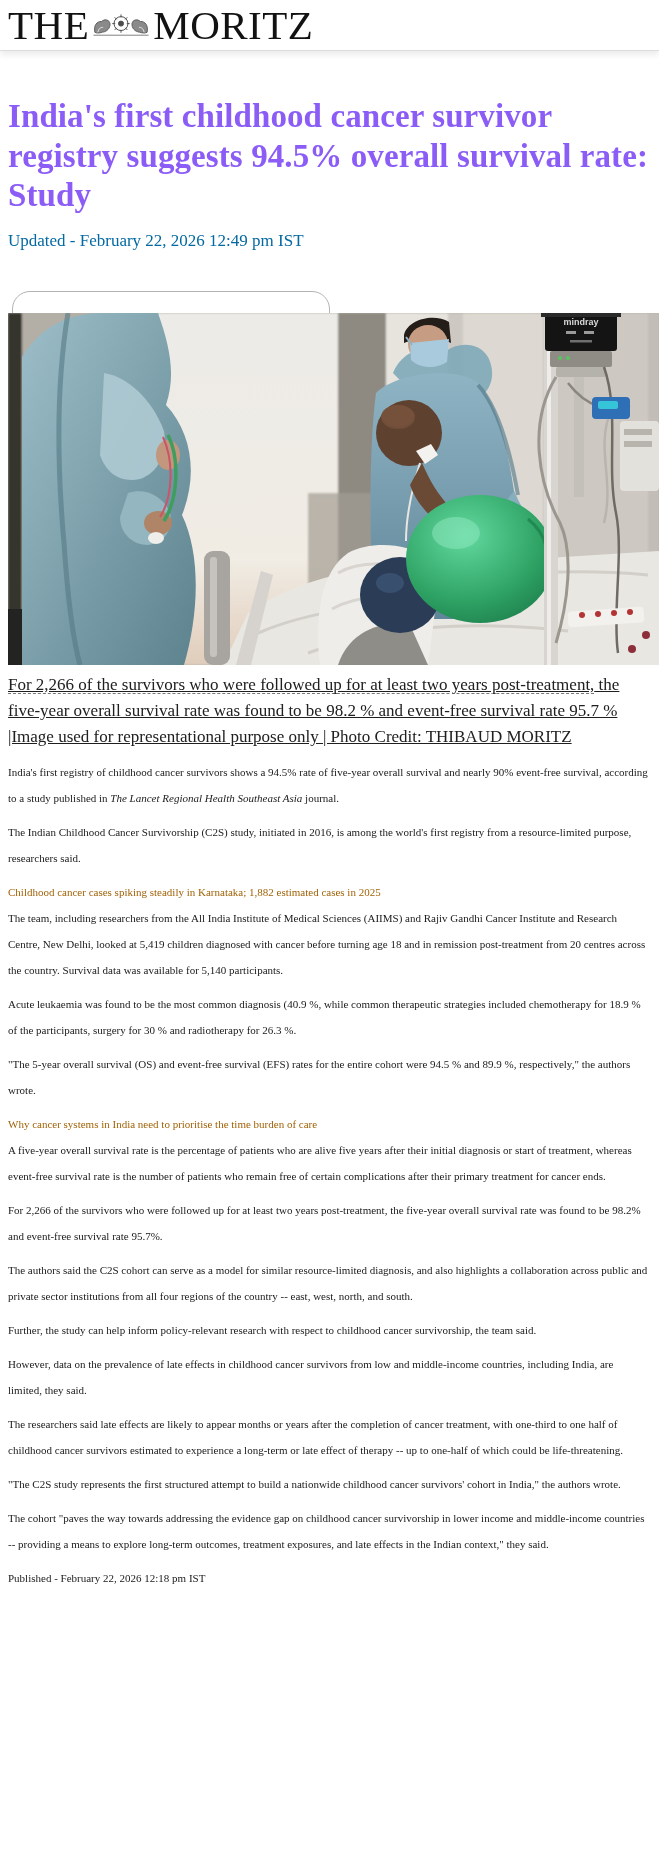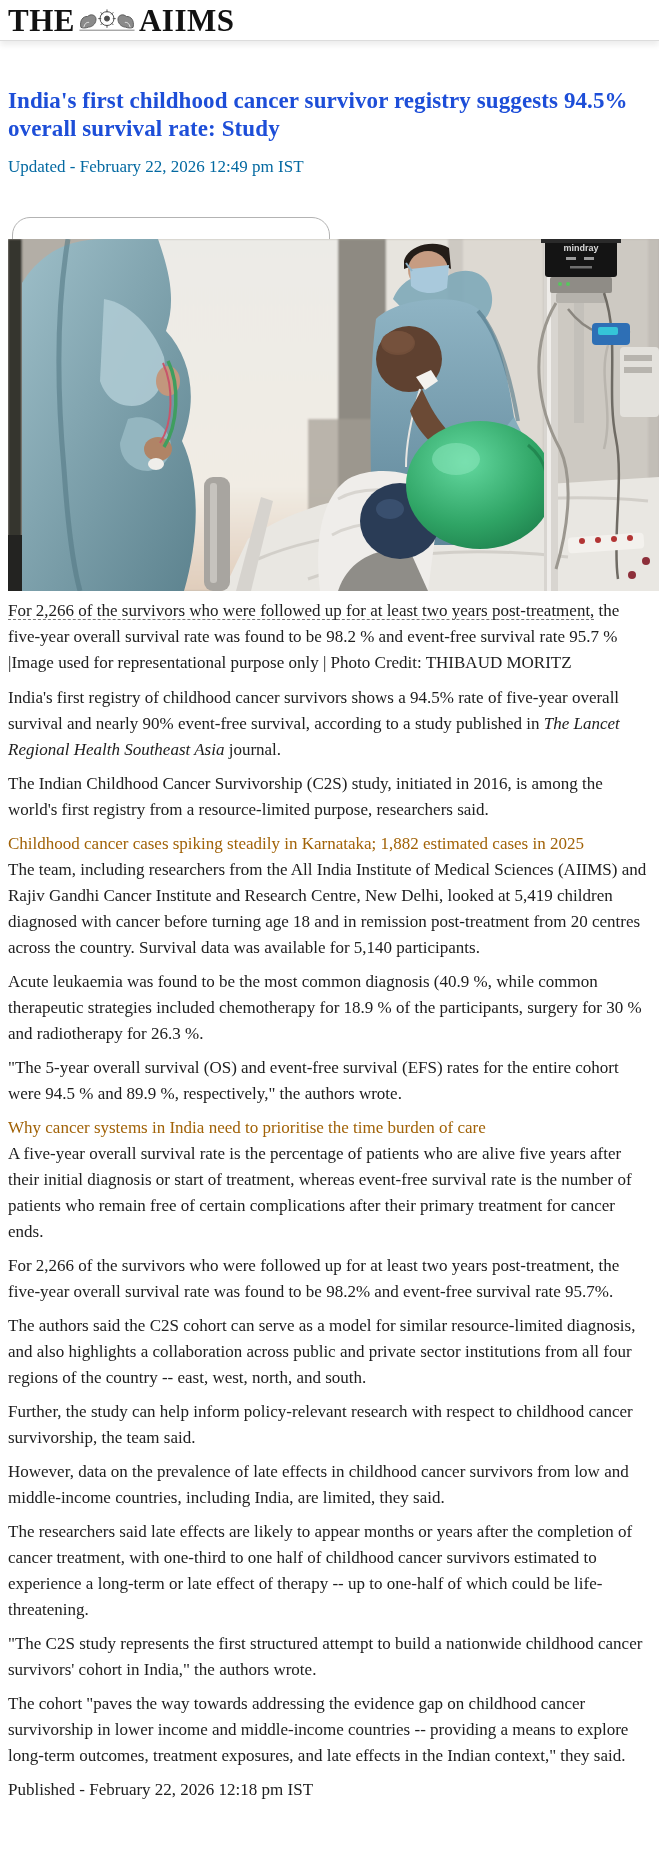--- a/index.html
+++ b/index.html
@@ -18,44 +18,44 @@
   }
   .brand {
     display: inline-flex;
     align-items: center;
     gap: 3px;
     text-decoration: none;
     color: #121212;
     cursor: pointer;
   }
   .brand-word {
-    font-size: 31px;
-    font-weight: 700;
+    font-size: 41px;
+    font-weight: 400;
     letter-spacing: 0.5px;
     line-height: 1;
     font-family: "Liberation Serif", "DejaVu Serif", serif;
   }
   .crest { width: 58px; height: 27px; display: block; }
   
   .article { padding: 0 9px 26px 8px; }
   h1.headline {
     margin: 46px 0 0 0;
-    font-size: 23px;
+    font-size: 33px;
     line-height: 1.2;
     font-weight: 700;
-    color: #1d4ed8;
+    color: #8b5cf6;
     letter-spacing: 0.1px;
   }
   .updated {
     margin: 15px 0 0 0;
     font-size: 17px;
     color: #0369a1;
   }
   
-  figure.lead-figure { margin: 40px 0 0 0; }
+  figure.lead-figure { margin: 40px 0 0 0; text-decoration: underline; }
   .photo-tab {
     width: 318px;
     height: 40px;
     margin-left: 4px;
     border: 1.5px solid #b3b3b3;
     border-radius: 18px;
     box-sizing: border-box;
     background: transparent;
   }
   .photo-wrap {
@@ -77,21 +77,21 @@
   .cap-dashed {
     text-decoration: underline;
     text-decoration-style: dashed;
     text-decoration-color: #767676;
     text-decoration-thickness: 1px;
     text-underline-offset: 3px;
   }
   
   .body p {
     margin: 8px 0 8px 0;
-    font-size: 17px;
+    font-size: 11px;
     line-height: 26px;
     color: #202020;
   }
   .body p:first-child { margin-top: 9px; }
   .related-line { display: block; color: #a16207; cursor: pointer; }
   .published { margin-top: 14px; }
   i.journal { font-style: italic; }
 </style>
 </head>
 <body>
@@ -115,21 +115,21 @@
               <line x1="25.6" y1="16.4" x2="23.5" y2="18.5"></line>
           </g>
           <path d="M3,21 C1.5,14 5,9.5 10,9.8 C13,6.8 18,8 18.6,12 C19,16.5 15.5,20.5 11,20.8 C7.5,22 5,22 3,21 Z" fill="#8a8a8a" stroke="#5a5a5a"></path>
           <path d="M57,21 C58.5,14 55,9.5 50,9.8 C47,6.8 42,8 41.4,12 C41,16.5 44.5,20.5 49,20.8 C52.5,22 55,22 57,21 Z" fill="#8a8a8a" stroke="#5a5a5a"></path>
           <path d="M6,21 C7,17 9,15.5 11.5,16" stroke="#fdfdfd" stroke-width="0.8"></path>
           <path d="M54,21 C53,17 51,15.5 48.5,16" stroke="#fdfdfd" stroke-width="0.8"></path>
           <line x1="1.5" y1="24" x2="58.5" y2="24" stroke="#7d7d7d"></line>
         </g>
       </svg>
     </span>
-    <span class="brand-word">AIIMS</span>
+    <span class="brand-word">MORITZ</span>
   </a>
 </header>
 
 <article class="article">
   <h1 class="headline">India's first childhood cancer survivor registry suggests 94.5% overall survival rate: Study</h1>
   <div class="updated">Updated - February 22, 2026 12:49 pm IST</div>
 
   <figure class="lead-figure">
     <div class="photo-tab"></div>
     <div class="photo-wrap">

